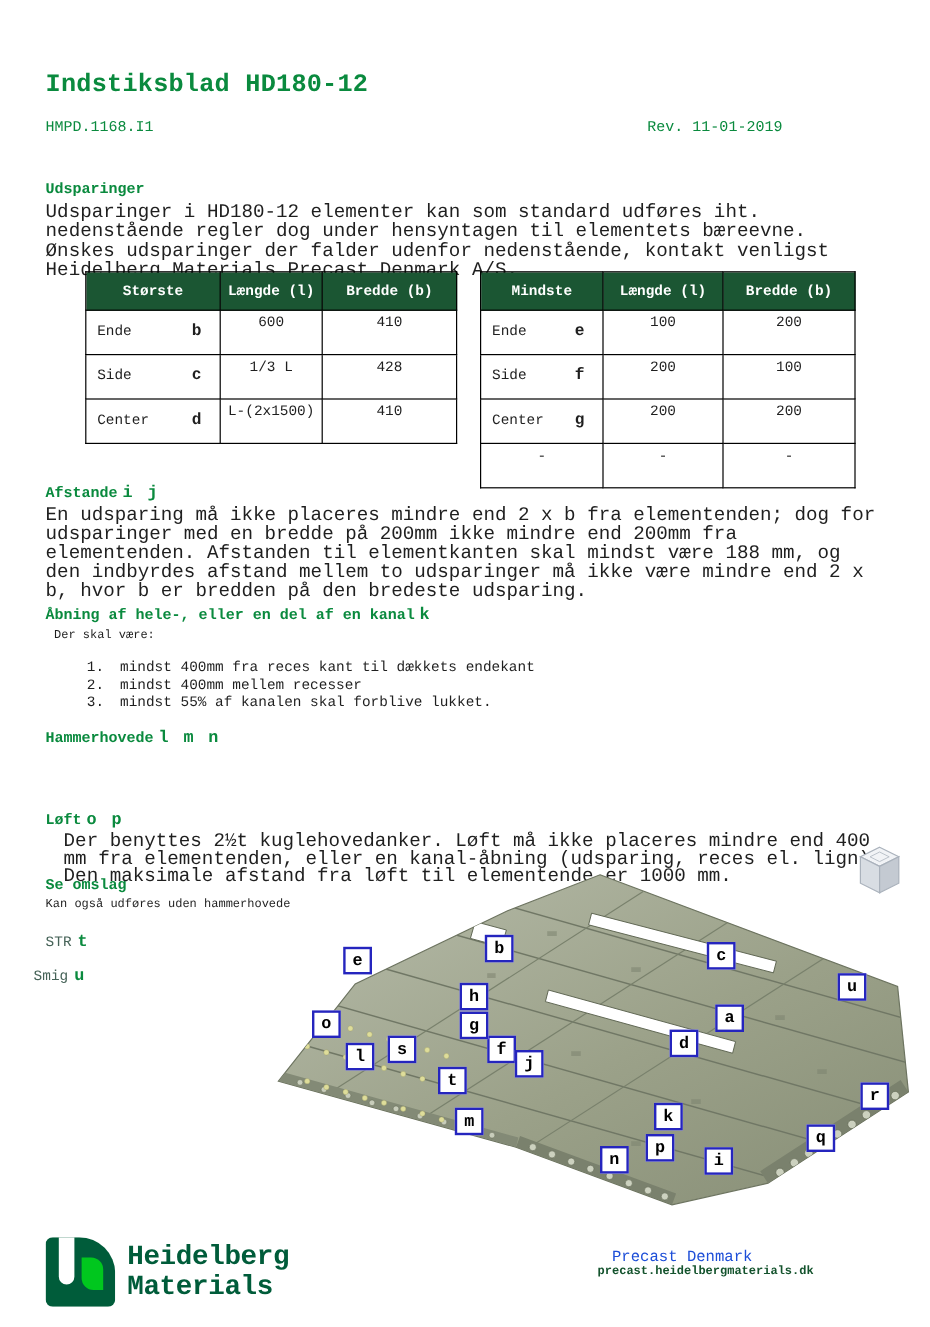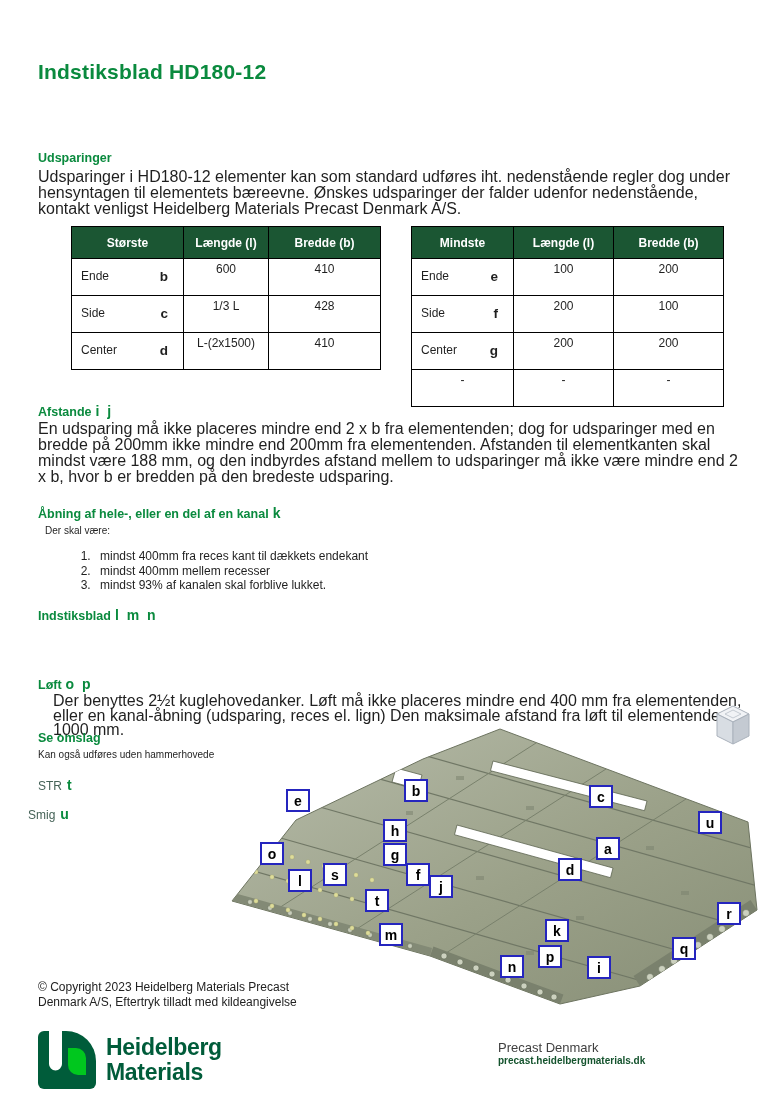--- a/index.html
+++ b/index.html
@@ -1,17 +1,17 @@
 <!DOCTYPE html>
 <html lang="da"><head>
 <meta charset="utf-8">
 <style>
   html,body{margin:0;padding:0;background:#e9e9e9;}
   .page{position:relative;width:775px;height:1106px;background:#ffffff;margin:0 auto;
-        font-family:Liberation Sans, sans-serif;color:#1f1f1f;overflow:hidden;}
+        font-family:Liberation Mono, monospace;color:#1f1f1f;overflow:hidden;}
   .abs{position:absolute;}
 
   
   .title{font-size:21px;font-weight:bold;color:#0a8a3e;letter-spacing:.2px;}
   .subrow{display:flex;justify-content:space-between;width:614px;font-size:12.5px;color:#0a8a3e;}
   .green-head{font-size:12.5px;font-weight:bold;color:#0a8a3e;margin:0;}
   .refletter{font-size:14px;font-weight:bold;color:#0a8a3e;margin-left:4px;letter-spacing:2px;}
   .para{font-size:16px;line-height:16px;width:697px;}
   .para.wide{width:700px;}
   .intro{font-size:10px;}
@@ -33,29 +33,33 @@
   
   .illu{width:540px;height:294px;}
   .illu svg{position:absolute;left:0;top:0;}
   .illu-label{position:absolute;width:20px;height:19px;background:#ffffff;border:2px solid #2525be;
               display:flex;align-items:center;justify-content:center;
               font-size:14px;font-weight:bold;color:#000;line-height:1;}
 
   
   .copyright{font-size:12px;line-height:15px;color:#222;}
   .wordmark{font-size:23px;font-weight:bold;color:#005c3a;line-height:25px;letter-spacing:-.3px;}
-  .contact-name{font-size:13px;color:#404040;}
+  .contact-name{font-size:13px;color:#1d4ed8;margin-left:12px;}
   .contact-url{font-size:10px;font-weight:bold;color:#14532d;}
 </style>
 </head>
 <body>
 
 <div class="page">
 
   <div class="abs title" style="left:38px;top:60px;">Indstiksblad HD180-12</div>
+  <div class="abs subrow" style="left:38px;top:99px;">
+    <span>HMPD.1168.I1</span>
+    <span>Rev. 11-01-2019</span>
+  </div>
 
   <h3 class="abs green-head" style="left:38px;top:151px;">Udsparinger</h3>
   <div class="abs para" style="left:38px;top:169px;">Udsparinger i HD180-12 elementer kan som standard udføres iht. nedenstående regler dog under hensyntagen til elementets bæreevne. Ønskes udsparinger der falder udenfor nedenstående, kontakt venligst Heidelberg Materials Precast Denmark A/S.</div>
 
   <table class="abs spec" style="left:71px;top:226px;width:309px;">
     <colgroup>
         <col style="width:112px">
         <col style="width:85px">
         <col style="width:112px">
       </colgroup>
@@ -93,21 +97,21 @@
               <span>Center</span>
               <span class="rowletter">d</span>
             </div>
           </td>
         <td class="val">L-(2x1500)</td>
         <td class="val">410</td>
       </tr>
     </tbody>
   </table>
 
-  <table class="abs spec" style="left:411px;top:226px;width:312px;padding-left:34px;">
+  <table class="abs spec" style="left:400px;top:226px;width:312px;padding-left:34px;">
     <colgroup>
         <col style="width:102px">
         <col style="width:100px">
         <col style="width:110px">
       </colgroup>
     <thead>
       <tr>
         <th>Mindste</th>
         <th>Længde (l)</th>
         <th>Bredde (b)</th>
@@ -153,24 +157,24 @@
   </table>
 
   <h3 class="abs green-head" style="left:38px;top:403px;"><span>Afstande</span><span class="refletter">i j</span></h3>
   <div class="abs para wide" style="left:38px;top:421px;">En udsparing må ikke placeres mindre end 2 x b fra elementenden; dog for udsparinger med en bredde på 200mm ikke mindre end 200mm fra elementenden. Afstanden til elementkanten skal mindst være 188 mm, og den indbyrdes afstand mellem to udsparinger må ikke være mindre end 2 x b, hvor b er bredden på den bredeste udsparing.</div>
 
   <h3 class="abs green-head" style="left:38px;top:505px;"><span>Åbning af hele-, eller en del af en kanal</span><span class="refletter">k</span></h3>
   <div class="abs intro" style="left:45px;top:525px;">Der skal være:</div>
   <ol class="abs rules" style="left:38px;top:549px;">
     <li>mindst 400mm fra reces kant til dækkets endekant</li>
     <li>mindst 400mm mellem recesser</li>
-    <li>mindst 93% af kanalen skal forblive lukket.</li>
+    <li>mindst 55% af kanalen skal forblive lukket.</li>
   </ol>
 
-  <h3 class="abs green-head" style="left:38px;top:607px;"><span>Indstiksblad</span><span class="refletter">l m n</span></h3>
+  <h3 class="abs green-head" style="left:38px;top:607px;"><span>Hammerhovede</span><span class="refletter">l m n</span></h3>
 
   <h3 class="abs green-head" style="left:38px;top:676px;"><span>Løft</span><span class="refletter">o p</span></h3>
   <div class="abs para wide" style="left:38px;top:694px;line-height:14.5px;margin-left:15px;">Der benyttes 2½t kuglehovedanker. Løft må ikke placeres mindre end 400 mm fra elementenden, eller en kanal-åbning (udsparing, reces el. lign) Den maksimale afstand fra løft til elementende er 1000 mm.</div>
 
   <h3 class="abs green-head" style="left:38px;top:731px;">Se omslag</h3>
   <div class="abs intro" style="left:38px;top:749px;">Kan også udføres uden hammerhovede</div>
 
   <div class="abs ref-line" style="left:38px;top:777px;"><span>STR</span><span class="refletter">t</span></div>
   <div class="abs ref-line" style="left:28px;top:806px;"><span>Smig</span><span class="refletter">u</span></div>
 
@@ -322,24 +326,20 @@
         <div class="illu-label" style="left: 34px; top: 126px;">o</div>
         <div class="illu-label" style="left: 312px; top: 229px;">p</div>
         <div class="illu-label" style="left: 446px; top: 221px;">q</div>
         <div class="illu-label" style="left: 491px; top: 186px;">r</div>
         <div class="illu-label" style="left: 97px; top: 147px;">s</div>
         <div class="illu-label" style="left: 139px; top: 173px;">t</div>
         <div class="illu-label" style="left: 472px; top: 95px;">u</div>
       </div>
   </div>
 
-  <div class="abs copyright" style="left:38px;top:980px;">
-    <div>© Copyright 2023 Heidelberg Materials Precast</div>
-    <div>Denmark A/S, Eftertryk tilladt med kildeangivelse</div>
-  </div>
 
   <svg class="abs" style="left:38px;top:1031px;" width="58" height="58" viewBox="0 0 58 58">
     <path d="M6,0 H28 A30,30 0 0 1 58,30 V52 A6,6 0 0 1 52,58 H6 A6,6 0 0 1 0,52 V6 A6,6 0 0 1 6,0 Z" fill="#005c3a"></path>
     <path d="M11,0 H24 V33 A6.5,6.5 0 0 1 11,33 Z" fill="#ffffff"></path>
     <path d="M30,17 H38 A10,10 0 0 1 48,27 V44 H40 A10,10 0 0 1 30,34 Z" fill="#00c71e"></path>
   </svg>
   <div class="abs wordmark" style="left:106px;top:1035px;">
     <div>Heidelberg</div>
     <div>Materials</div>
   </div>

